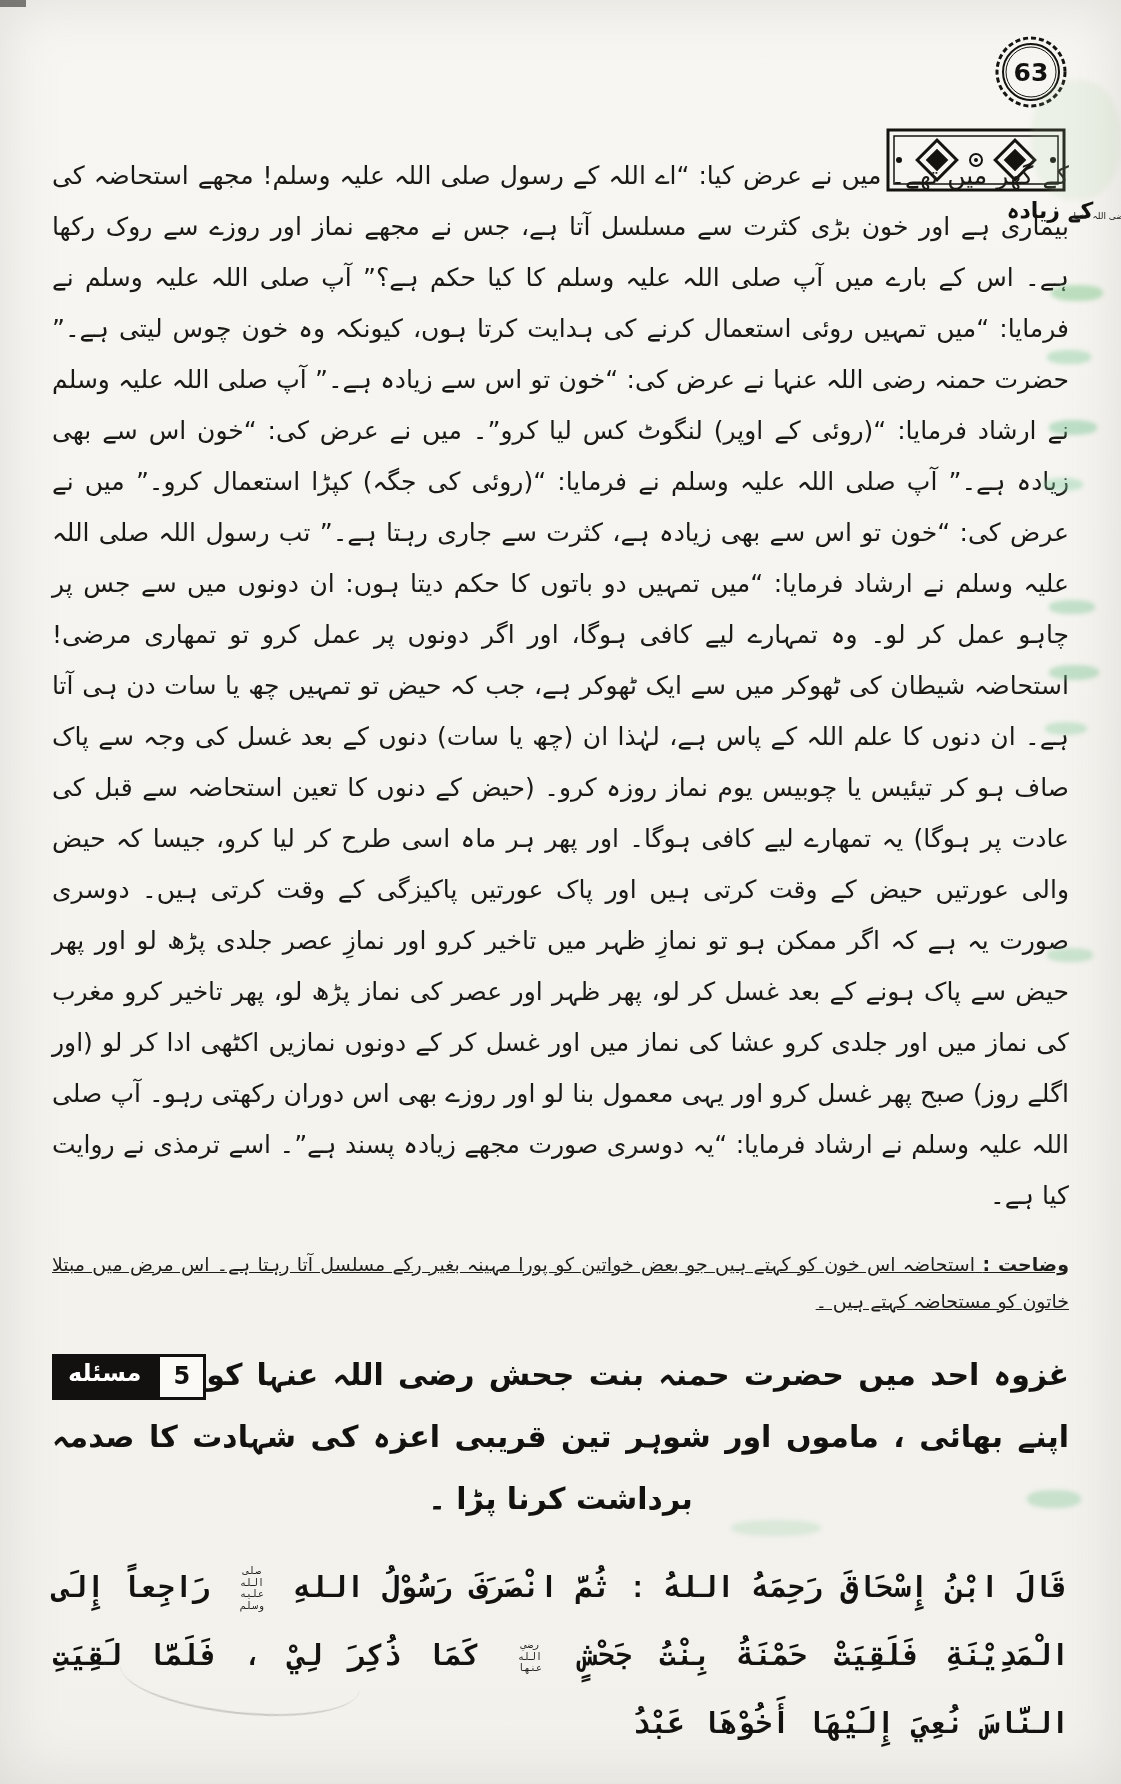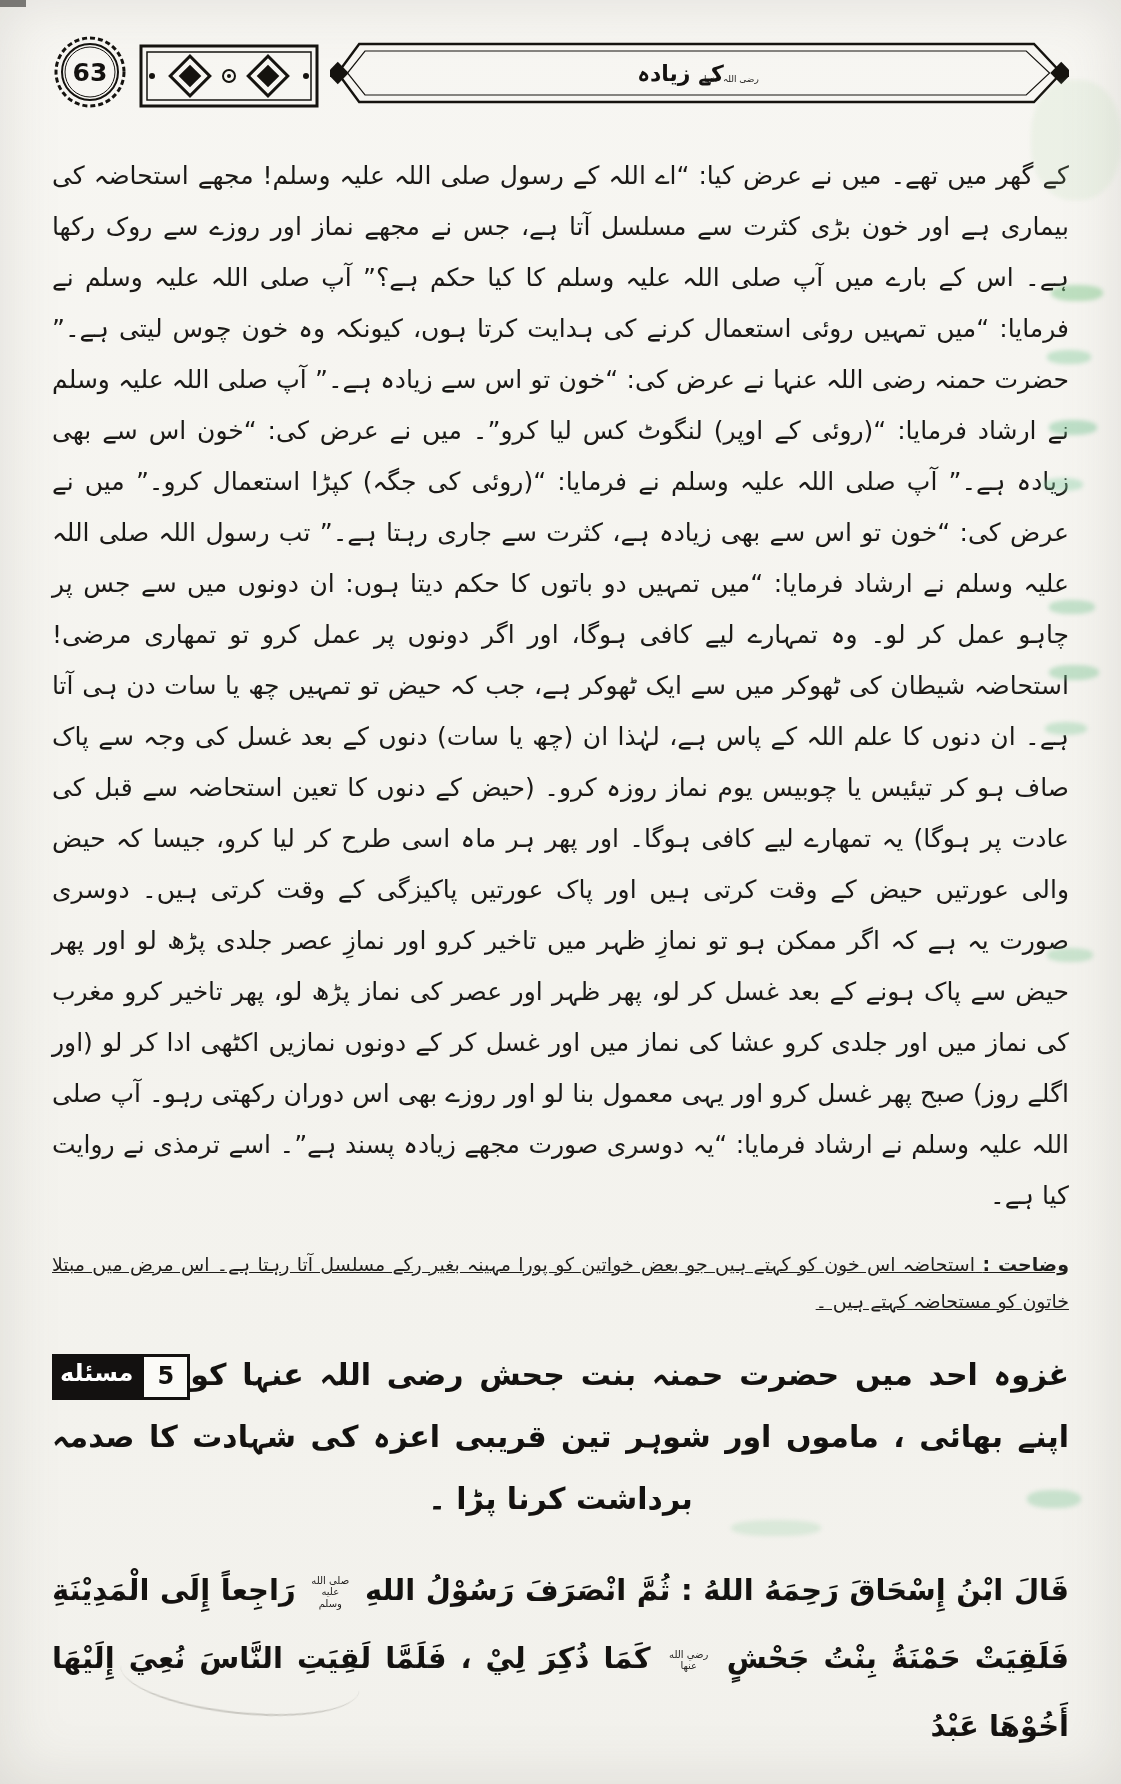--- a/index.html
+++ b/index.html
@@ -9,21 +9,21 @@
     margin:0 auto;
     background:linear-gradient(180deg,#f7f6f2 0%, #f4f3ee 55%, #f2f1ec 100%);
     overflow:hidden;
     font-family:"DejaVu Sans", sans-serif;
     color:#1a1816;
     box-shadow:inset 0 0 60px rgba(120,115,105,.18);
   }
   .content { padding:34px 52px 0 52px; }
 
   
-  .header { display:flex; align-items:flex-start; gap:8px; height:92px; direction:ltr; }
+  .header { display:flex; align-items:flex-end; gap:8px; height:92px; direction:ltr;flex-direction:column; }
   .badge { position:relative; width:76px; height:76px; flex:0 0 auto; }
   .badge svg { position:absolute; inset:0; width:100%; height:100%; }
   .badge .num {
     position:absolute; inset:0; display:flex; align-items:center; justify-content:center;
     font-size:25px; font-weight:bold; color:#141210;
   }
   .medallion { width:186px; height:84px; flex:0 0 auto; }
   .medallion svg { width:100%; height:100%; }
   .cartouche { position:relative; flex:1; height:78px; }
   .cartouche svg { position:absolute; inset:0; width:100%; height:100%; }
@@ -49,26 +49,26 @@
     direction:rtl; text-align:justify;
     font-size:19px; line-height:37px; margin-top:16px; color:#201e1b;text-decoration:underline;
   }
   .exp-label { font-weight:bold; }
 
   .masala {
     direction:rtl; text-align:justify; text-align-last:center;
     font-size:30px; font-weight:bold; line-height:62px; margin-top:24px; color:#141210;
   }
   .masala-tag { float:left; margin-top:10px; display:inline-flex; direction:ltr; align-items:stretch; }
-  .masala-box { background:#131110; color:#ffffff; font-size:24px; padding:3px 8px; font-weight:bold; line-height:1.4; }
+  .masala-box { background:#131110; color:#ffffff; font-size:24px; padding:3px 16px; font-weight:bold; line-height:1.4; }
   .masala-num { border:3px solid #131110; background:#fbfaf7; color:#131110; font-size:24px; padding:3px 13px; font-weight:bold; line-height:1.4; }
 
   .arabic {
     direction:rtl; text-align:justify;
-    font-size:29px; font-weight:bold; line-height:68px; margin-top:26px; color:#141210;
+    font-size:29px; font-weight:bold; line-height:68px; margin-top:26px; color:#141210;font-family:Liberation Mono, monospace;
   }
 
   
   .artifact { position:absolute; border-radius:45%; filter:blur(2px); pointer-events:none; }
   .curve-mark {
     position:absolute; left:120px; bottom:70px; width:240px; height:70px;
     border-bottom:2px solid rgba(110,105,95,.30); border-radius:50%;
     transform:rotate(6deg); filter:blur(.5px); pointer-events:none;
   }
   .edge-mark { position:absolute; background:rgba(30,28,25,.55); pointer-events:none; }

